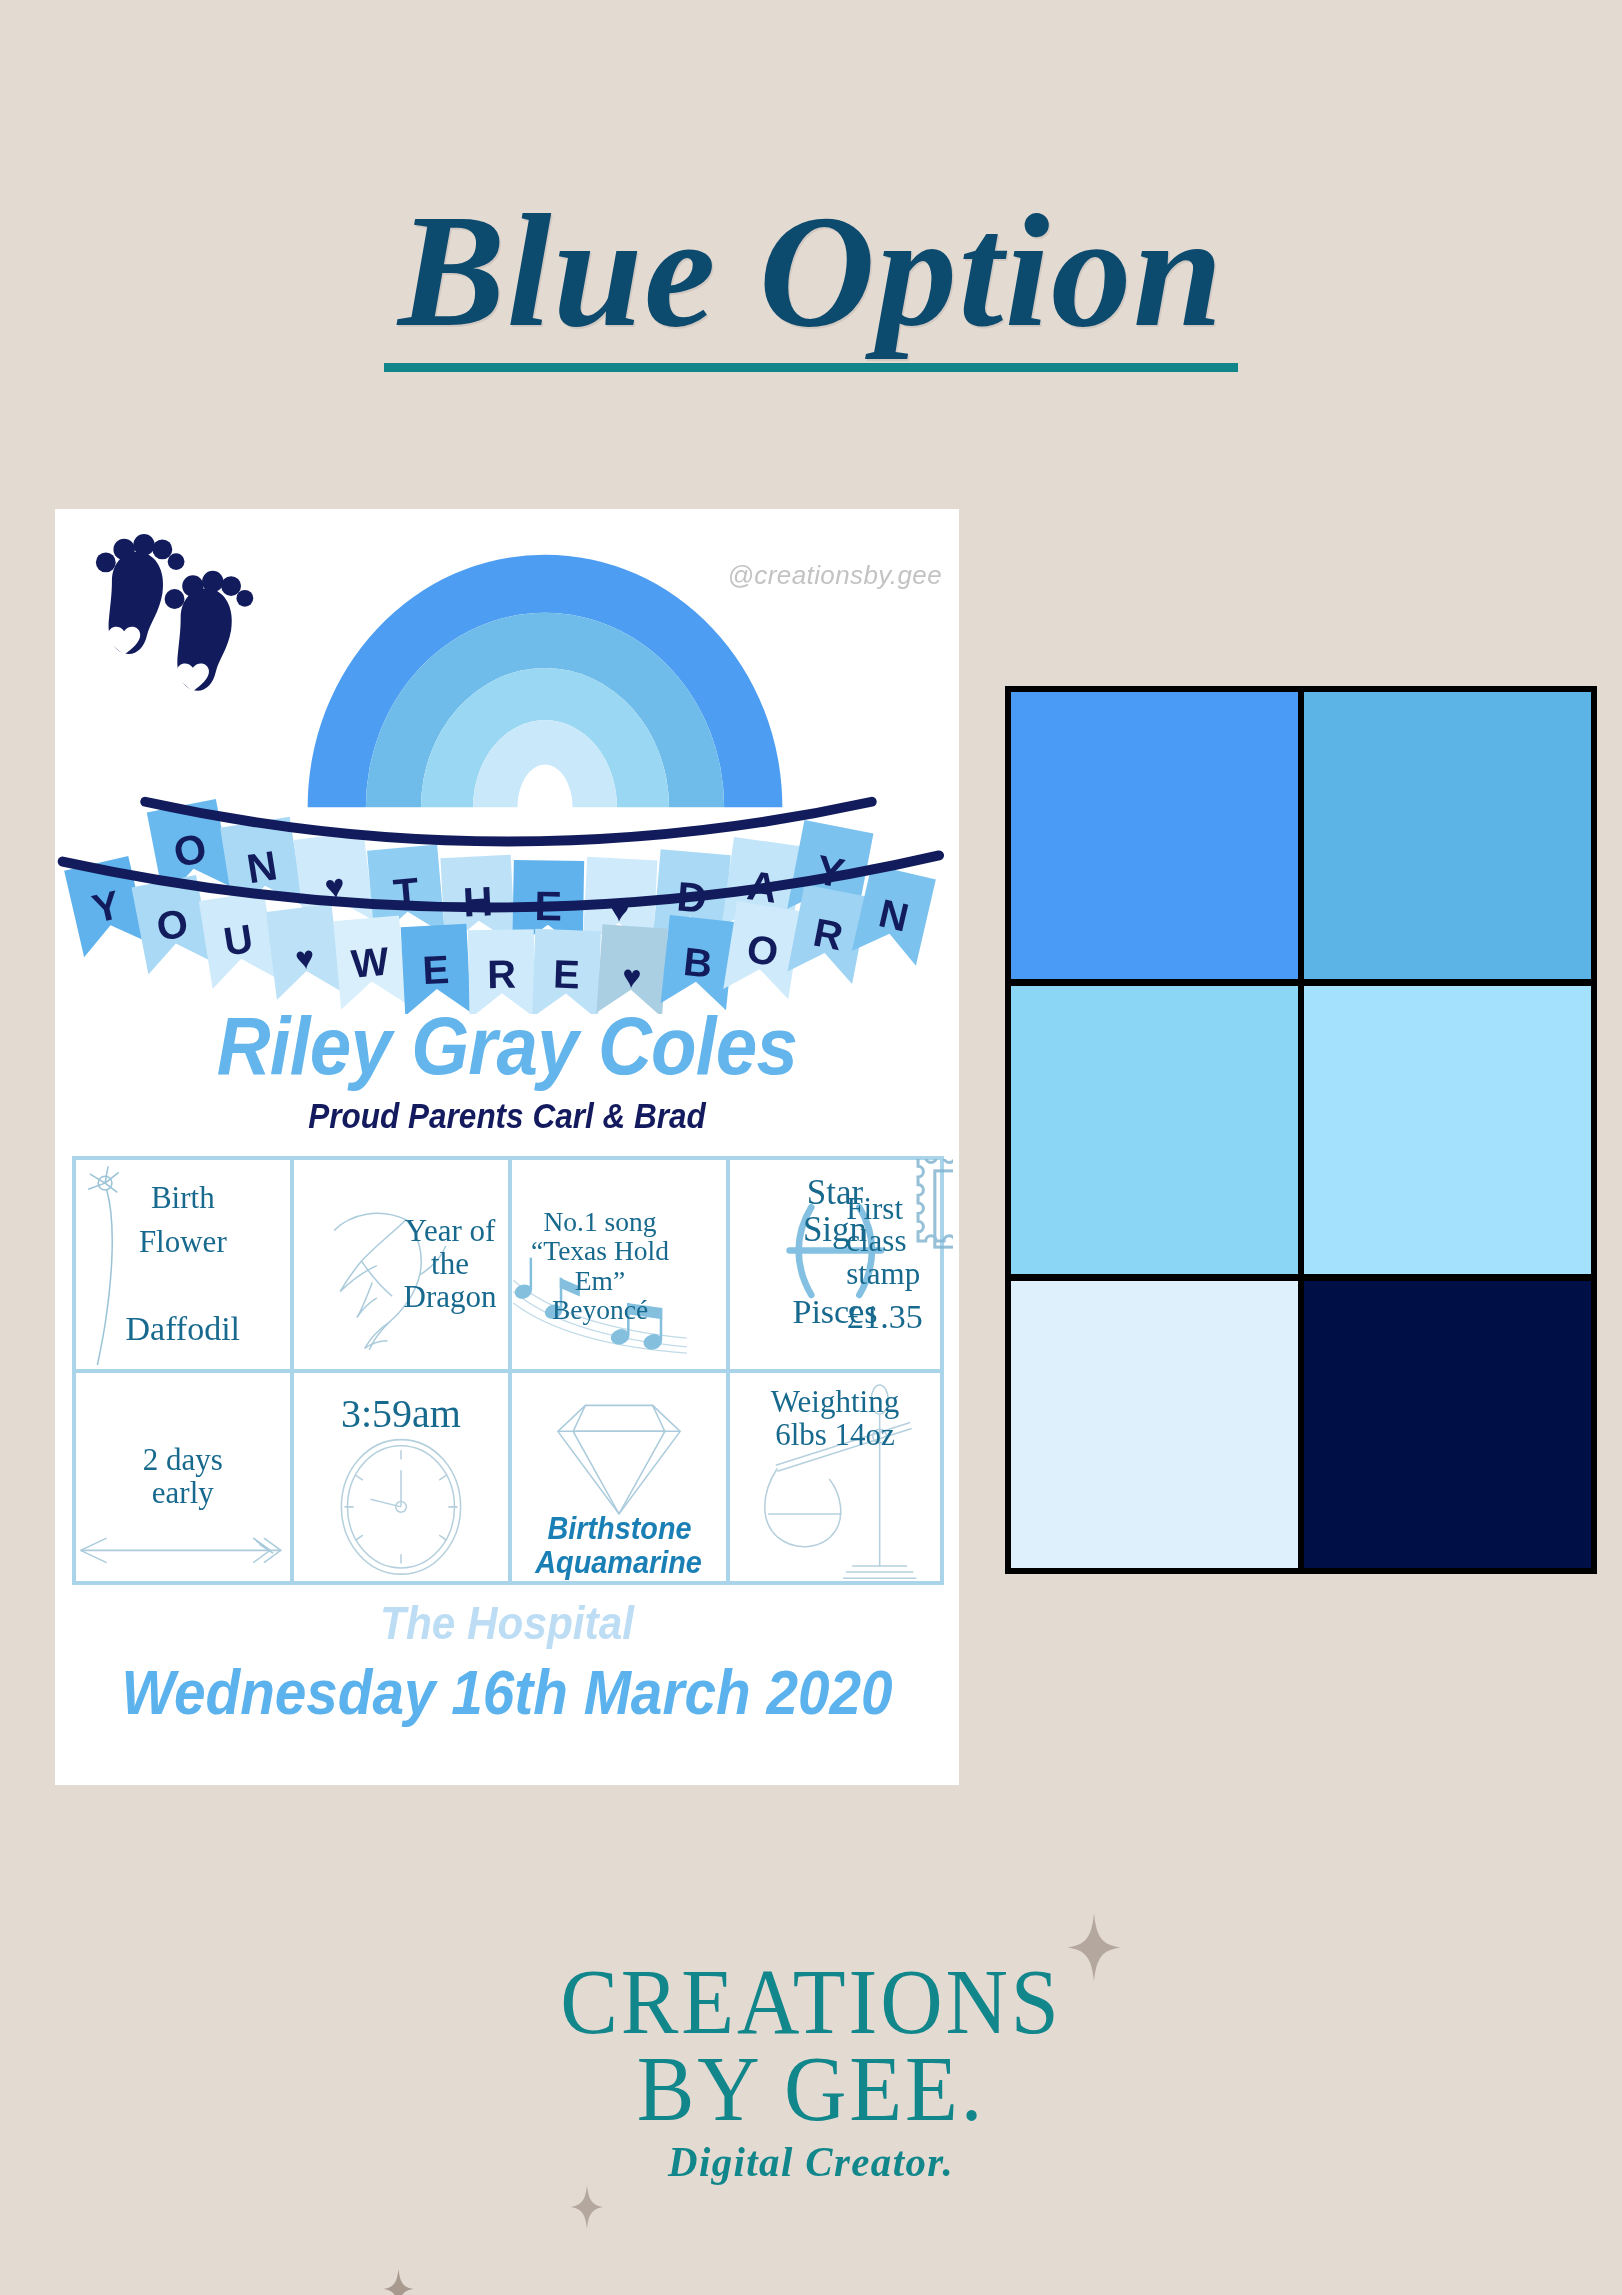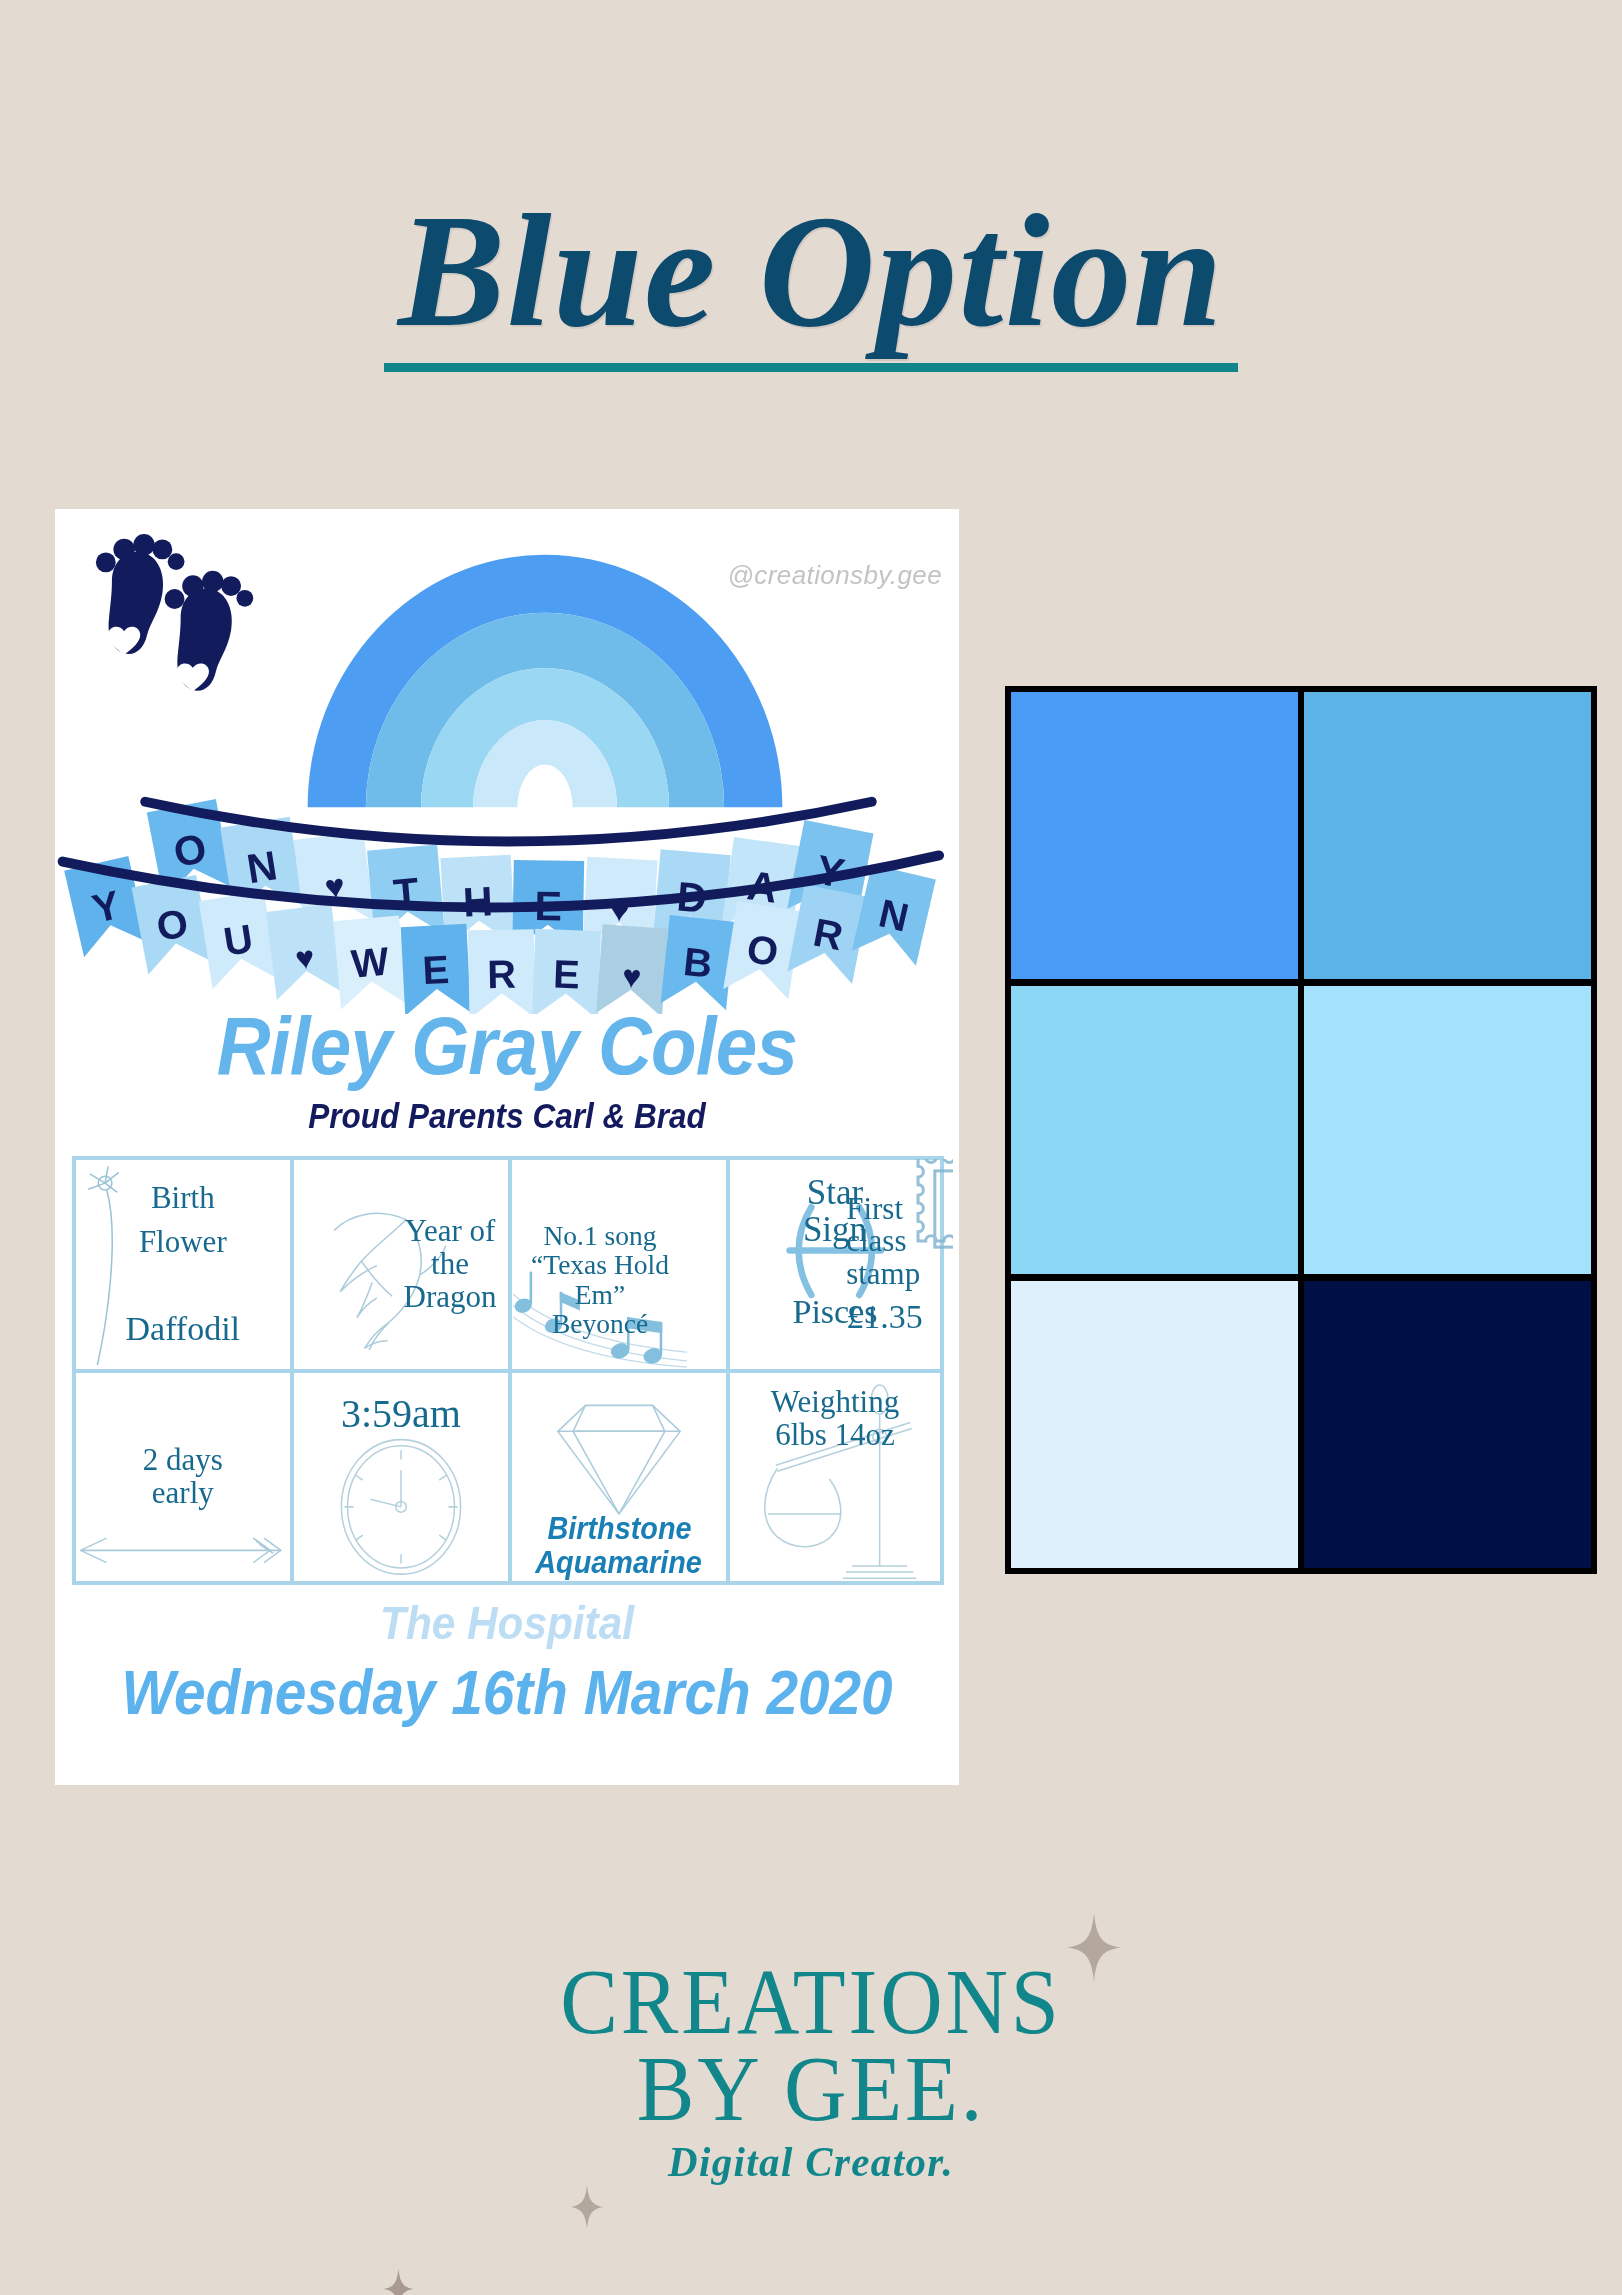--- a/index.html
+++ b/index.html
@@ -370,21 +370,21 @@
           <path d="M60 160 C54 176 48 192 40 206 C46 196 56 186 66 180"></path>
           <path d="M82 212 C70 220 58 232 50 246 C58 240 70 236 80 236"></path>
           <path d="M122 150 C136 142 150 128 156 112"></path>
         </svg>
       </div>
       <div class="lbl">Year of</div>
       <div class="lbl">the</div>
       <div class="lbl">Dragon</div>
     </div>
 
-    <div class="cell" style="left:440px;top:19px;width:176px;height:209px;">
+    <div class="cell" style="left:440px;top:5px;width:176px;height:209px;">
       <div class="decor">
         <svg viewBox="0 0 280 273" xmlns="http://www.w3.org/2000/svg">
           <g fill="none" stroke="#b6d5e4" stroke-width="2">
             <path d="M2 160 C60 210 150 240 278 252"></path>
             <path d="M2 178 C60 226 150 254 278 266"></path>
             <path d="M2 196 C60 240 150 266 278 276"></path>
           </g>
           <g fill="#6fb6d8">
             <ellipse cx="18" cy="178" rx="14" ry="11" transform="rotate(-18 18 178)"></ellipse>
             <rect x="28" y="124" width="4" height="52"></rect>

